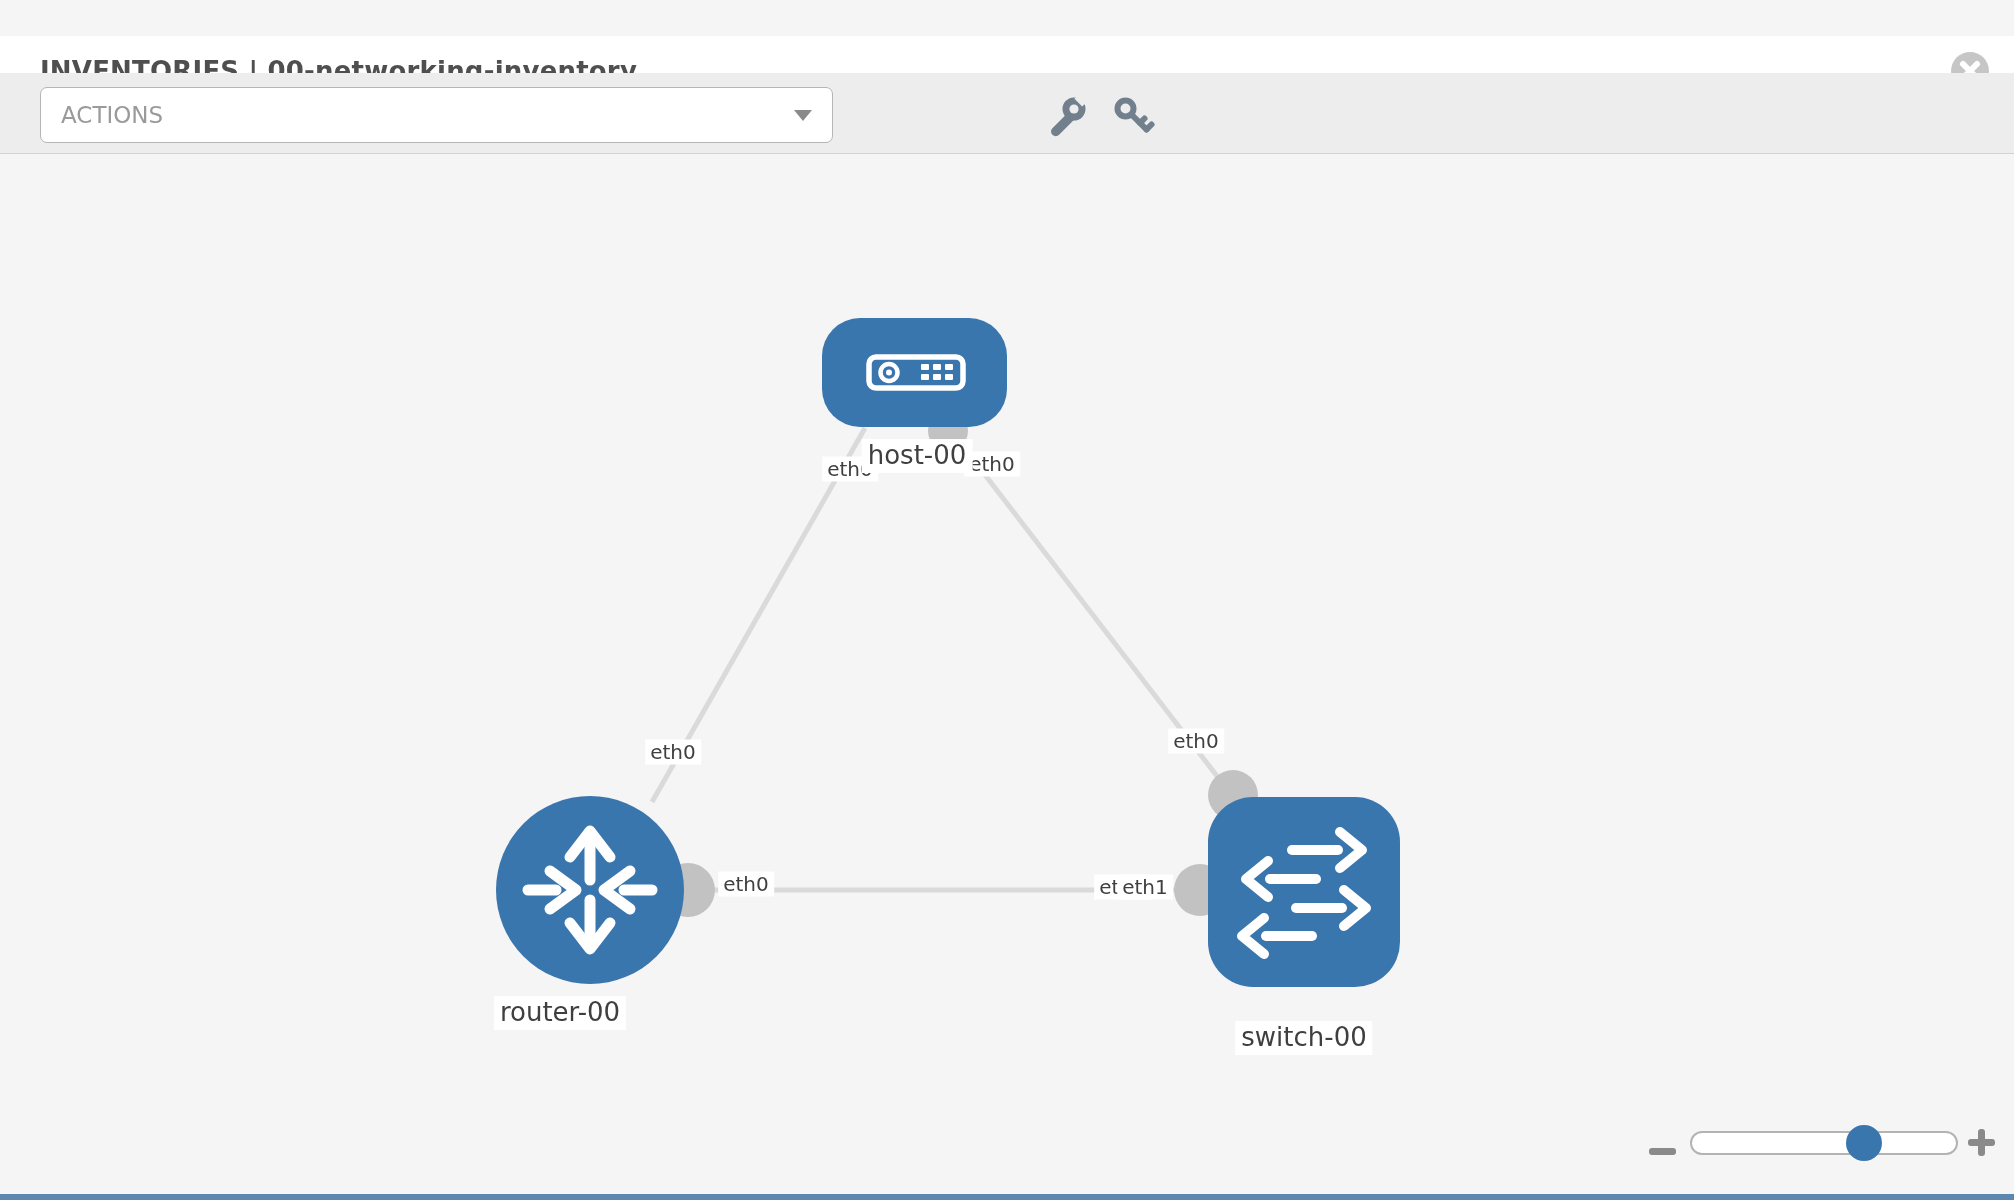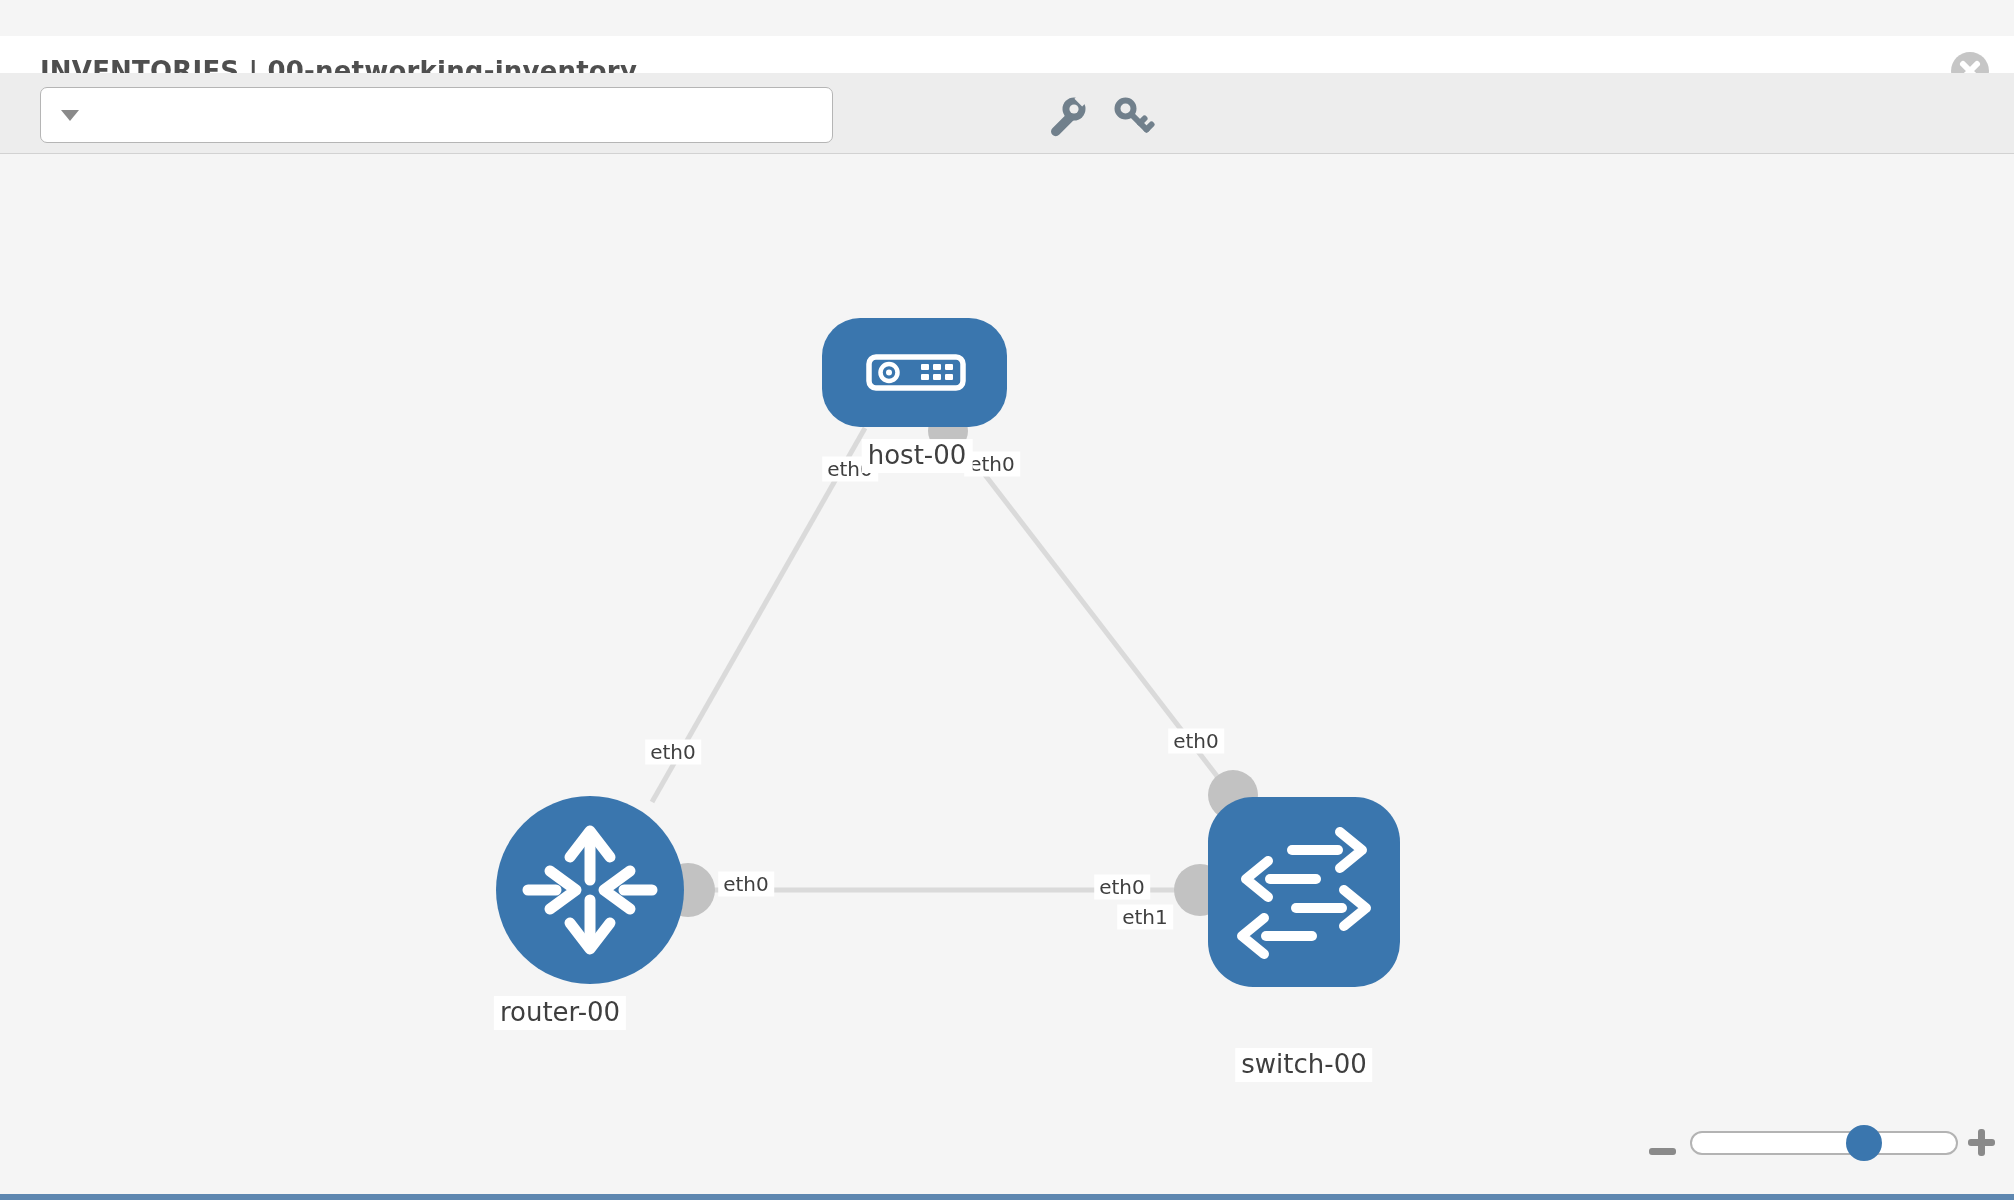--- a/index.html
+++ b/index.html
@@ -72,20 +72,21 @@
     <button class="close-btn">
       <svg width="40" height="40" viewBox="0 0 40 40">
         <circle cx="20" cy="20" r="19" fill="#c6c6c6"></circle>
         <path d="M13 13 L27 27 M27 13 L13 27" stroke="#ffffff" stroke-width="6" stroke-linecap="round"></path>
       </svg>
     </button>
   </header>
 
   <div class="tbar">
     <div class="select sel-actions">
+      <span class="txt">ACTIONS</span>
       <span class="caret"></span>
     </div>
 
     <button class="toolbtn btn-wrench">
       <svg width="44" height="44" viewBox="0 0 44 44">
         <g fill="#71808c">
           <circle cx="30" cy="14" r="11.5"></circle>
           <rect x="4" y="24.5" width="30" height="9.5" rx="4.75" transform="rotate(-45 19 29.25)"></rect>
         </g>
         <circle cx="30" cy="14" r="4.6" fill="#ededed"></circle>
@@ -170,25 +171,25 @@
 
   </div>
 
   <div>
     <div class="nlabel if-name" style="left:850px;  top:469px;">eth0</div>
     <div class="nlabel if-name" style="left:992px;  top:464px;">eth0</div>
     <div class="nlabel if-name" style="left:673px;  top:752px;">eth0</div>
     <div class="nlabel if-name" style="left:1196px; top:741px;">eth0</div>
     <div class="nlabel if-name" style="left:746px;  top:884px;">eth0</div>
     <div class="nlabel if-name" style="left:1122px; top:887px;">eth0</div>
-    <div class="nlabel if-name" style="left:1145px; top:917px;">eth1</div>
+    <div class="nlabel if-name" style="left:1145px; top:887px;">eth1</div>
 
     <div class="nlabel node-name" style="left:917px;  top:456px;">host-00</div>
     <div class="nlabel node-name" style="left:560px;  top:1013px;">router-00</div>
-    <div class="nlabel node-name" style="left:1304px; top:1065px;">switch-00</div>
+    <div class="nlabel node-name" style="left:1304px; top:1038px;">switch-00</div>
   </div>
 
   <button class="zbtn zbtn-minus">
     <span class="minus-glyph"></span>
   </button>
   <div class="zoom-track"></div>
   <div class="zoom-knob"></div>
   <button class="zbtn zbtn-plus">
     <span class="plus-glyph"></span>
   </button>

